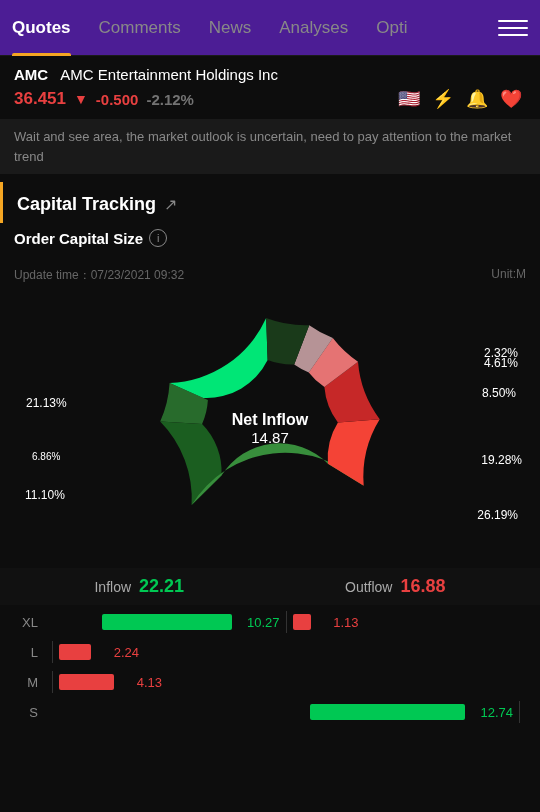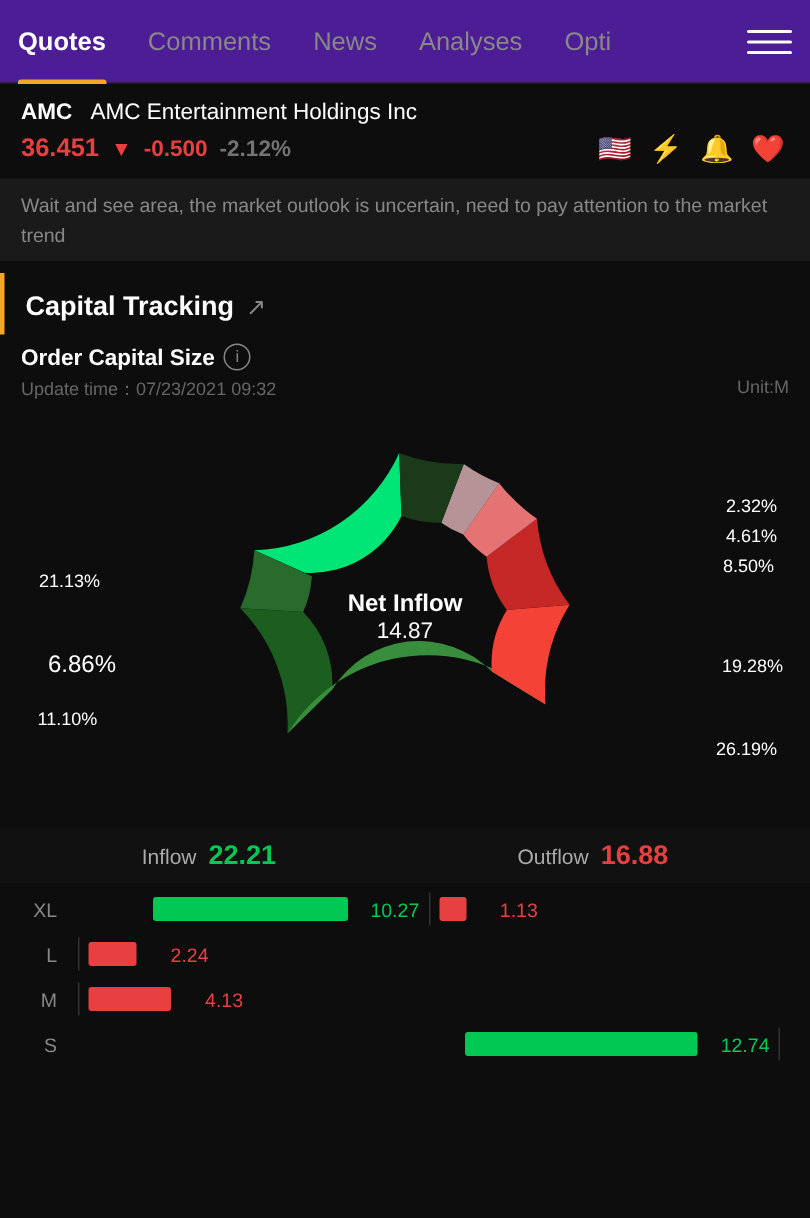--- a/index.html
+++ b/index.html
@@ -185,21 +185,21 @@
       justify-content: center;
       font-size: 11px;
       color: #888;
       cursor: pointer;
     }
     .update-time-row {
       display: flex;
       justify-content: space-between;
       font-size: 12px;
       color: #666;
-      margin-top: 4px;
+      margin-top: 20px;
     }
 
     
     .donut-area {
       position: relative;
       width: 100%;
       height: 280px;
       display: flex;
       align-items: center;
       justify-content: center;
@@ -456,29 +456,29 @@
   </svg>
 
   <div class="donut-center-text">
     <div class="donut-center-label">Net Inflow</div>
     <div class="donut-center-value">14.87</div>
   </div>
 
   <div class="donut-labels">
 
     <div style="position:absolute; left:26px; top:108px; font-size:12px; color:#fff;">21.13%</div>
-    <div style="position:absolute; left:32px; top:163px; font-size:16px; color:#fff;">6.86%</div>
+    <div style="position:absolute; left:32px; top:163px; font-size:10px; color:#fff;">6.86%</div>
     <div style="position:absolute; left:25px; top:200px; font-size:12px; color:#fff;">11.10%</div>
 
     <div style="position:absolute; right:22px; bottom:46px; font-size:12px; color:#fff;">26.19%</div>
 
     <div style="position:absolute; right:18px; top:165px; font-size:12px; color:#fff;">19.28%</div>
 
     <div style="position:absolute; right:24px; top:98px; font-size:12px; color:#fff;">8.50%</div>
-    <div style="position:absolute; right:22px; top:78px; font-size:12px; color:#fff;">4.61%</div>
+    <div style="position:absolute; right:22px; top:68px; font-size:12px; color:#fff;">4.61%</div>
     <div style="position:absolute; right:22px; top:58px; font-size:12px; color:#fff;">2.32%</div>
   </div>
 </div>
 
 <div class="flow-row">
   <div class="flow-item">
     <span class="flow-label">Inflow</span>
     <span class="flow-value-green">22.21</span>
   </div>
   <div class="flow-item">

